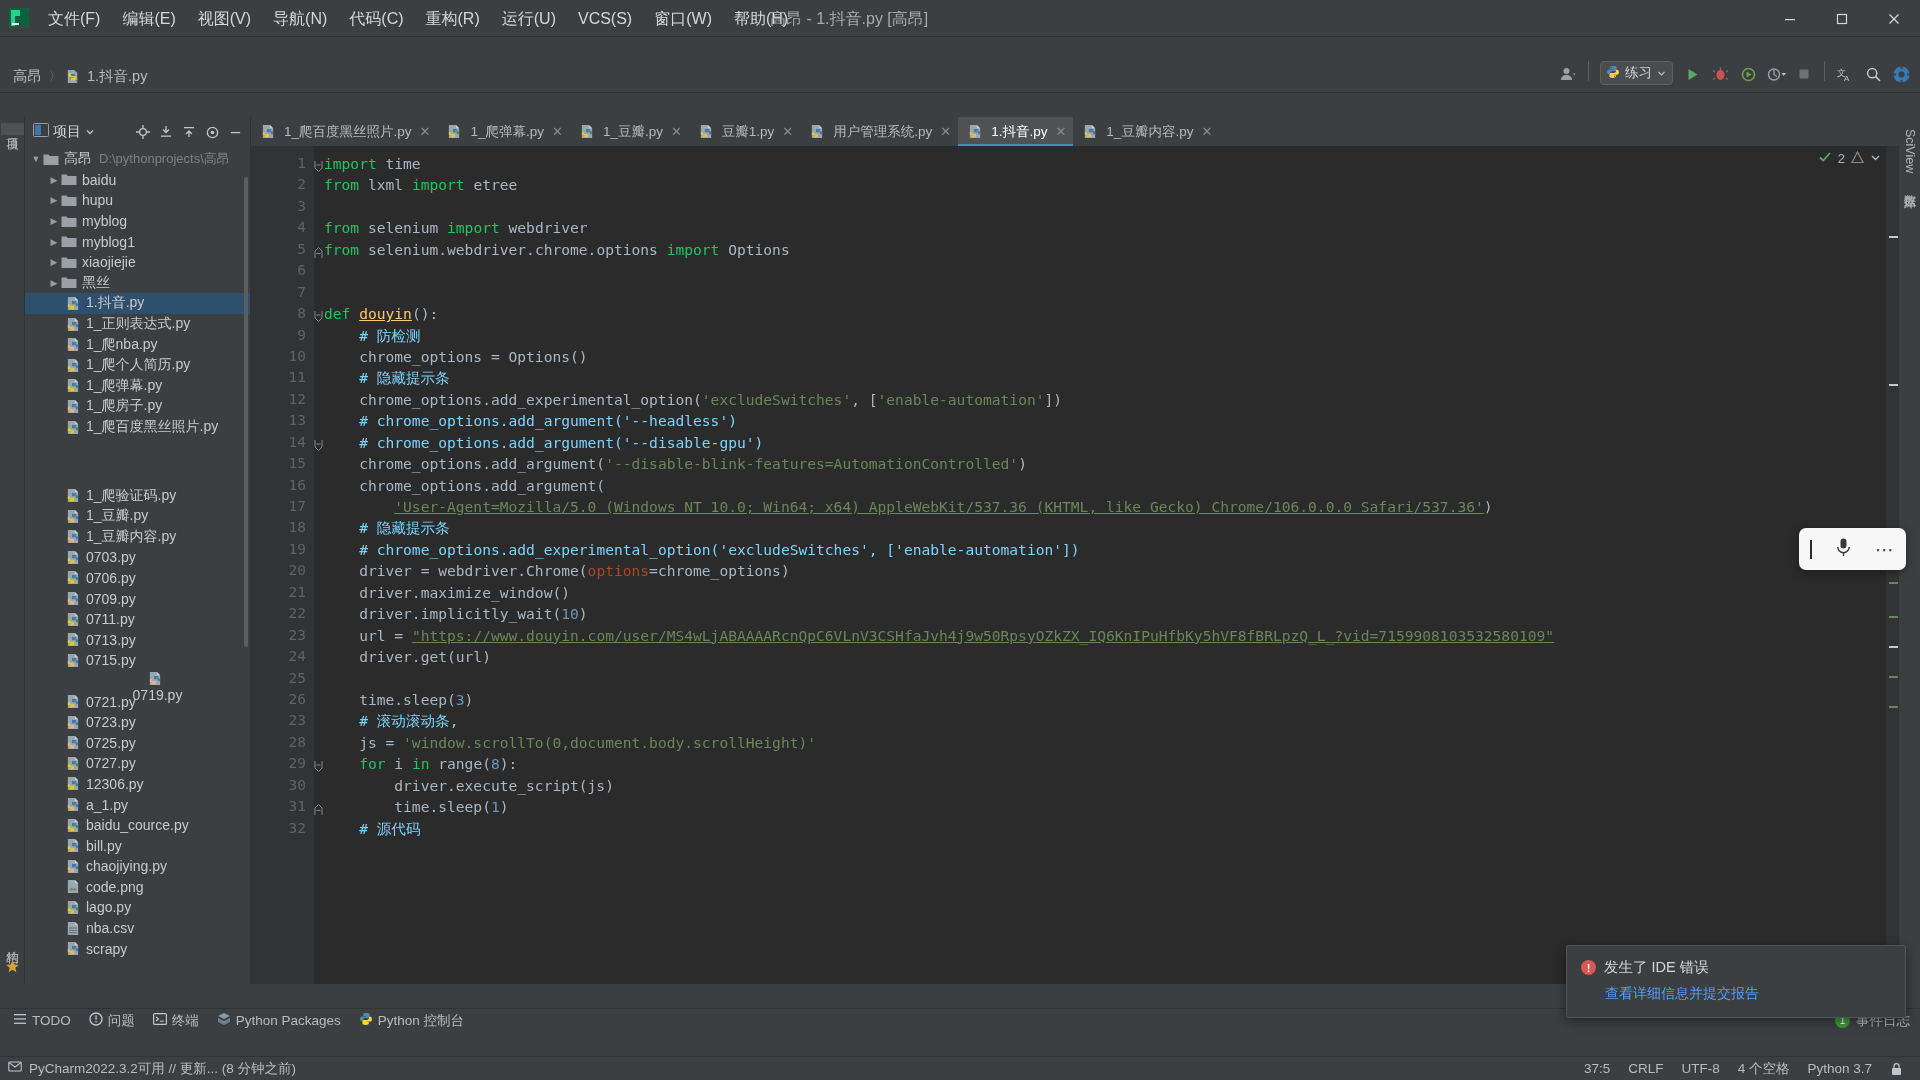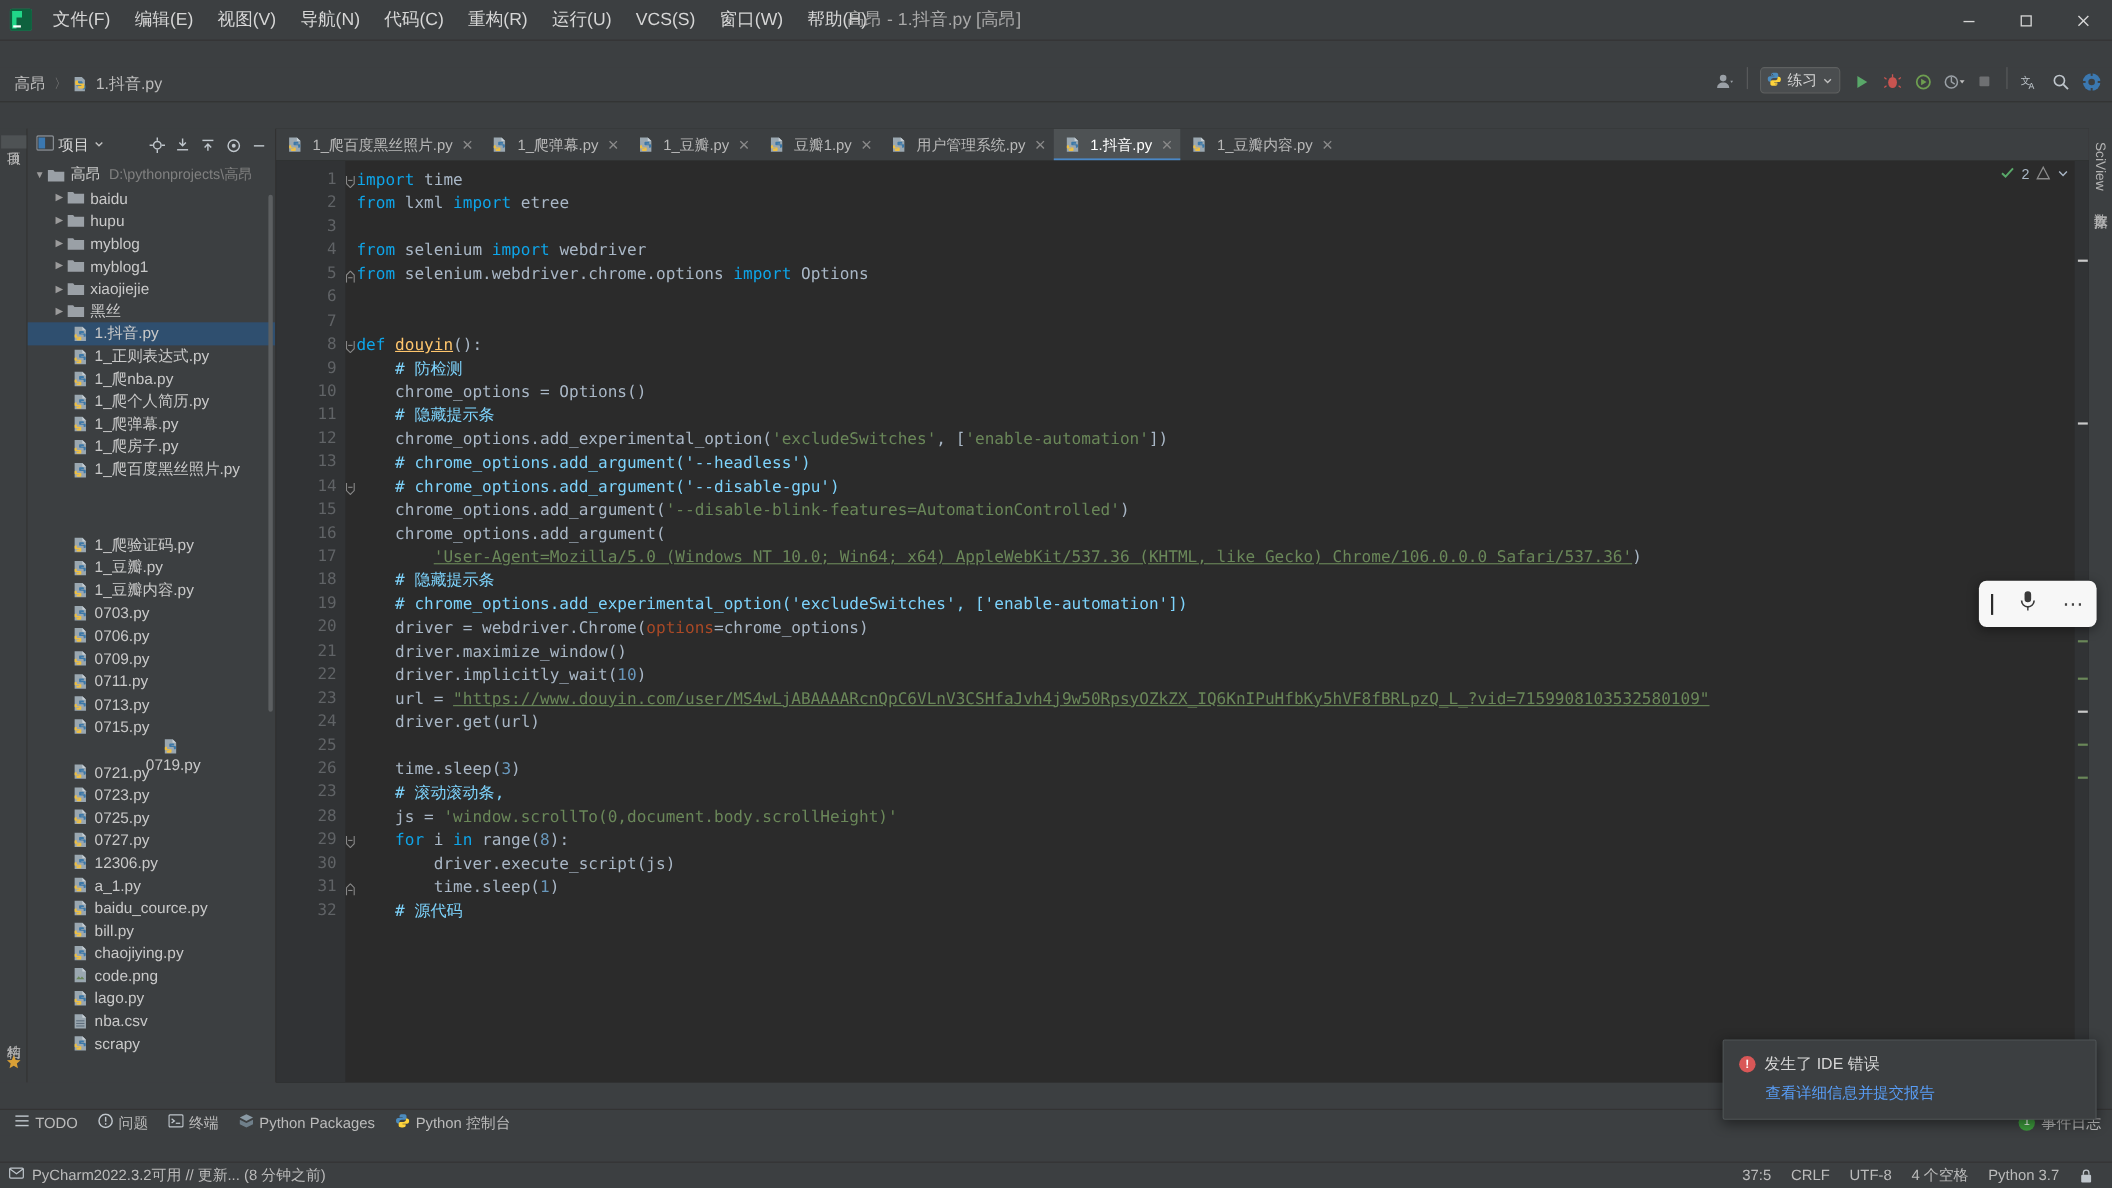--- a/index.html
+++ b/index.html
@@ -96,21 +96,21 @@
     user-select:none;
   }
   .gline { height:21.45px; line-height:21.45px; padding-right:8px; position:relative;}
   .fold { position:absolute; right:-9px; top:5px; width:9px; height:9px; color:#888; font-size:10px;}
   .code {
     flex:1 1 auto; padding-top:7px; padding-left:10px; overflow:hidden; position:relative;
     font-family:"DejaVu Sans Mono","Liberation Mono",monospace; font-size:14.6px; color:#a9b7c6;
     white-space:pre;
   }
   .cline { height:21.45px; line-height:21.45px; }
-  .kw { color:#0ea5e9; }
+  .kw { color:#22c55e; }
   .str { color:#6a8759; }
   .cmt { color:#7dd3fc; }
   .fn { color:#ffc66d; }
   .num { color:#6897bb; }
   .param { color:#aa4926; }
   .id { color:#a9b7c6;text-align:center; }
   .ul { text-decoration: underline; }
   .str-ul { color:#6a8759; text-decoration: underline; }
 
   

